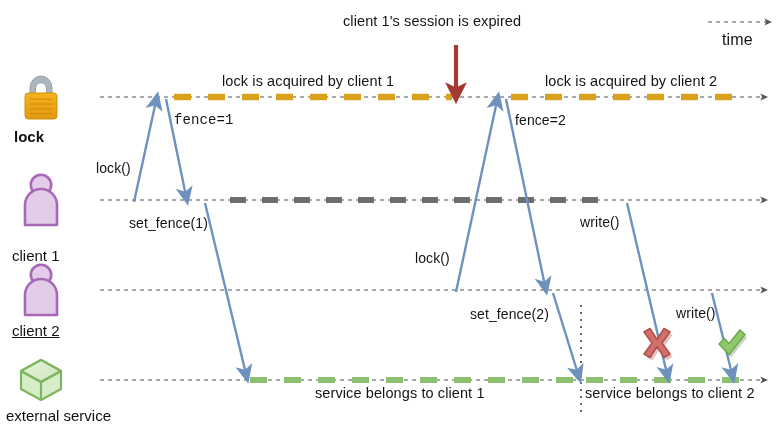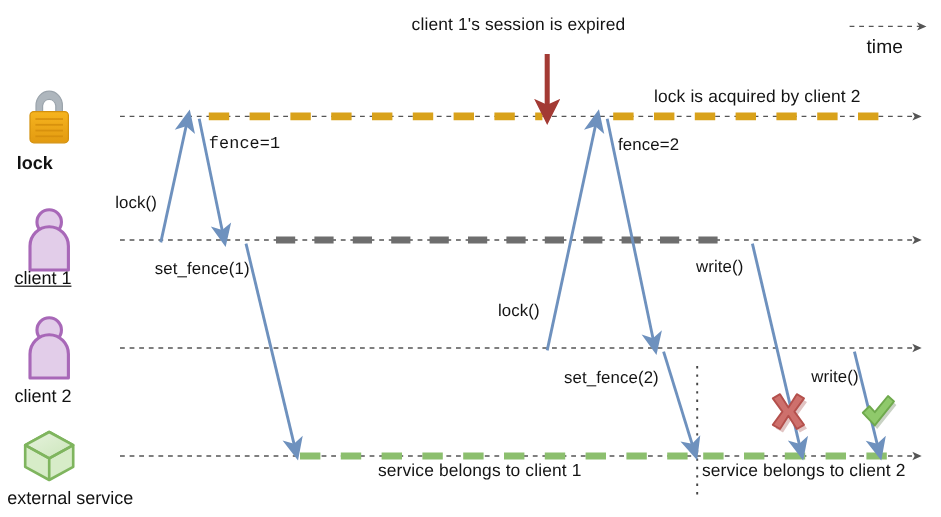--- a/index.html
+++ b/index.html
@@ -145,24 +145,25 @@
       <path d="M0,2 L0,20" stroke="#7FB55E" stroke-width="2.2"></path>
       <path d="M-20,-9 L0,2 L20,-9" fill="none" stroke="#7FB55E" stroke-width="2.2" stroke-linejoin="round"></path>
     </g>
   </svg>
 
   <div class="lbl" style="left:343px; top:14px;">client 1's session is expired</div>
 
   <div class="lbl" style="left:722px; top:32px; font-size:16px;text-align:center;">time</div>
 
   <div class="row-name" style="left:14px; top:128px; font-weight:600;">lock</div>
-  <div class="row-name" style="left:12px; top:224px;text-decoration:underline;">client 1</div>
-  <div class="row-name" style="left:12px; top:322px;">client 2</div>
+  <div class="row-name" style="left:12px; top:247px;">client 1</div>
+  <div class="row-name" style="left:12px; top:322px;text-decoration:underline;">client 2</div>
   <div class="row-name" style="left:6px; top:407px;">external service</div>
 
+  <div class="lbl" style="left:222px; top:74px;">lock is acquired by client 1</div>
   <div class="lbl" style="left:545px; top:74px;">lock is acquired by client 2</div>
   <div class="lbl" style="left:315px; top:386px;">service belongs to client 1</div>
   <div class="lbl" style="left:585px; top:386px;text-align:center;">service belongs to client 2</div>
 
   <div class="lbl lbl-sm" style="left:96px; top:161px;">lock()</div>
   <div class="lbl lbl-sm" style="left:174px; top:113px;font-family:Liberation Mono, monospace;">fence=1</div>
   <div class="lbl lbl-sm" style="left:129px; top:216px;">set_fence(1)</div>
   <div class="lbl lbl-sm" style="left:415px; top:251px;">lock()</div>
   <div class="lbl lbl-sm" style="left:515px; top:113px;">fence=2</div>
   <div class="lbl lbl-sm" style="left:470px; top:307px;">set_fence(2)</div>

